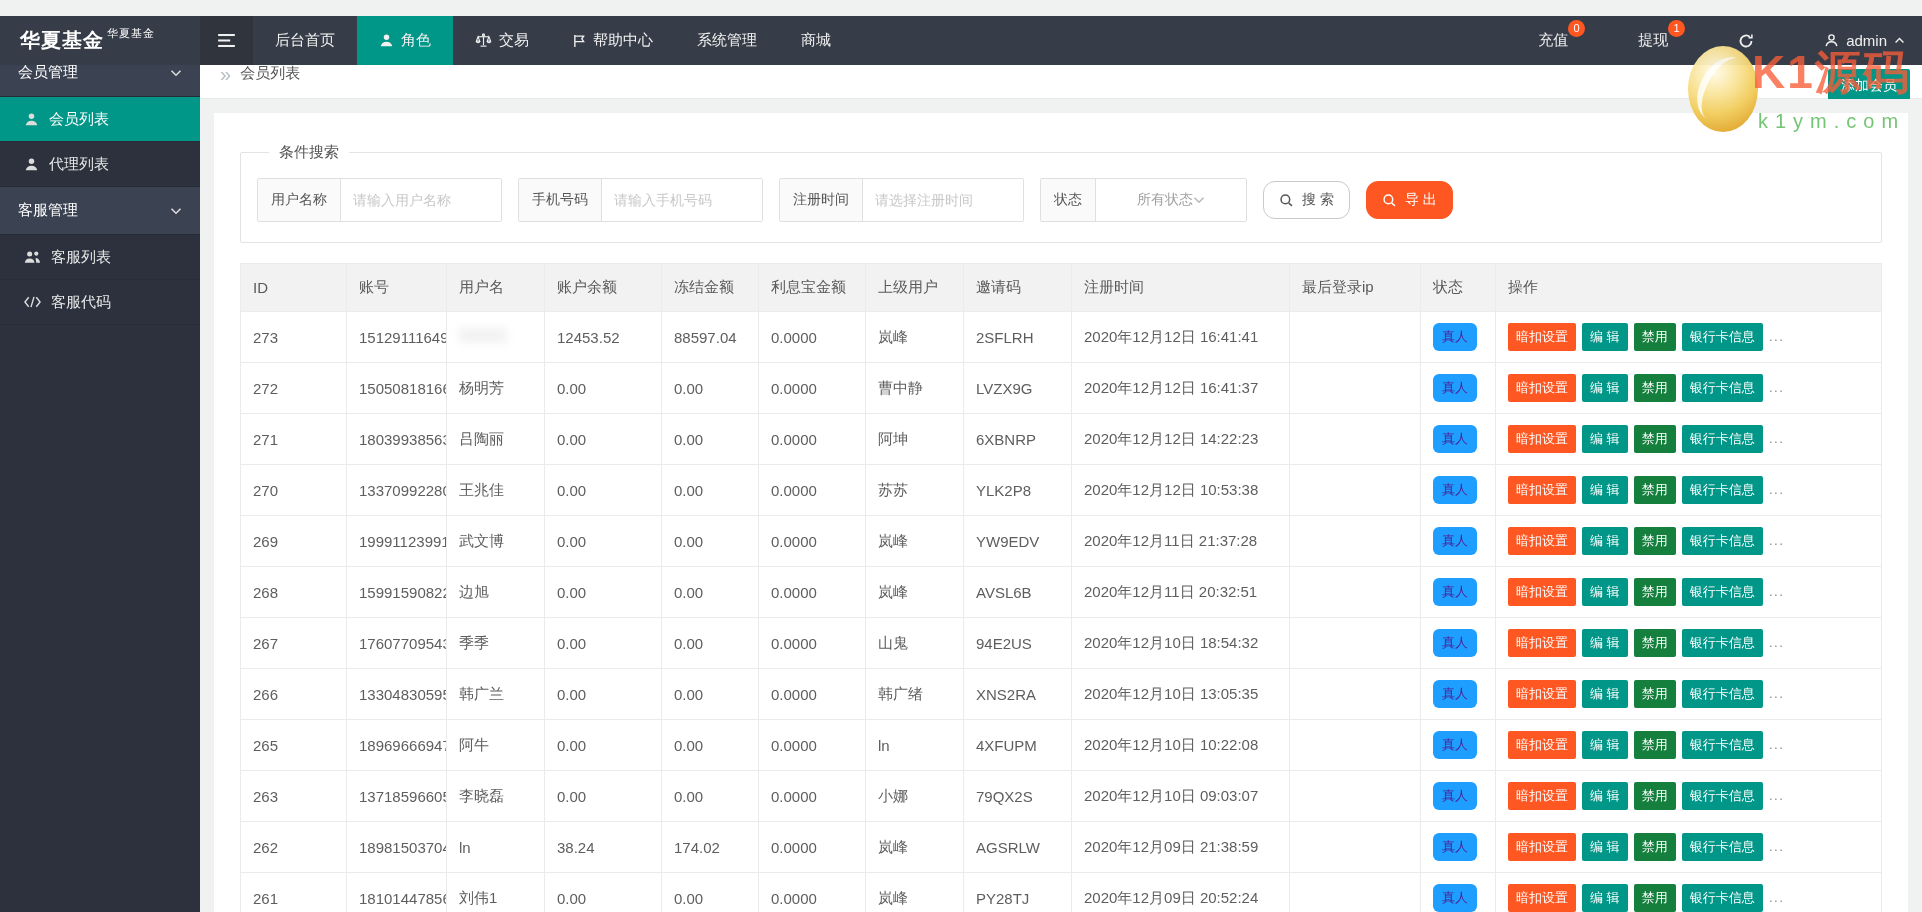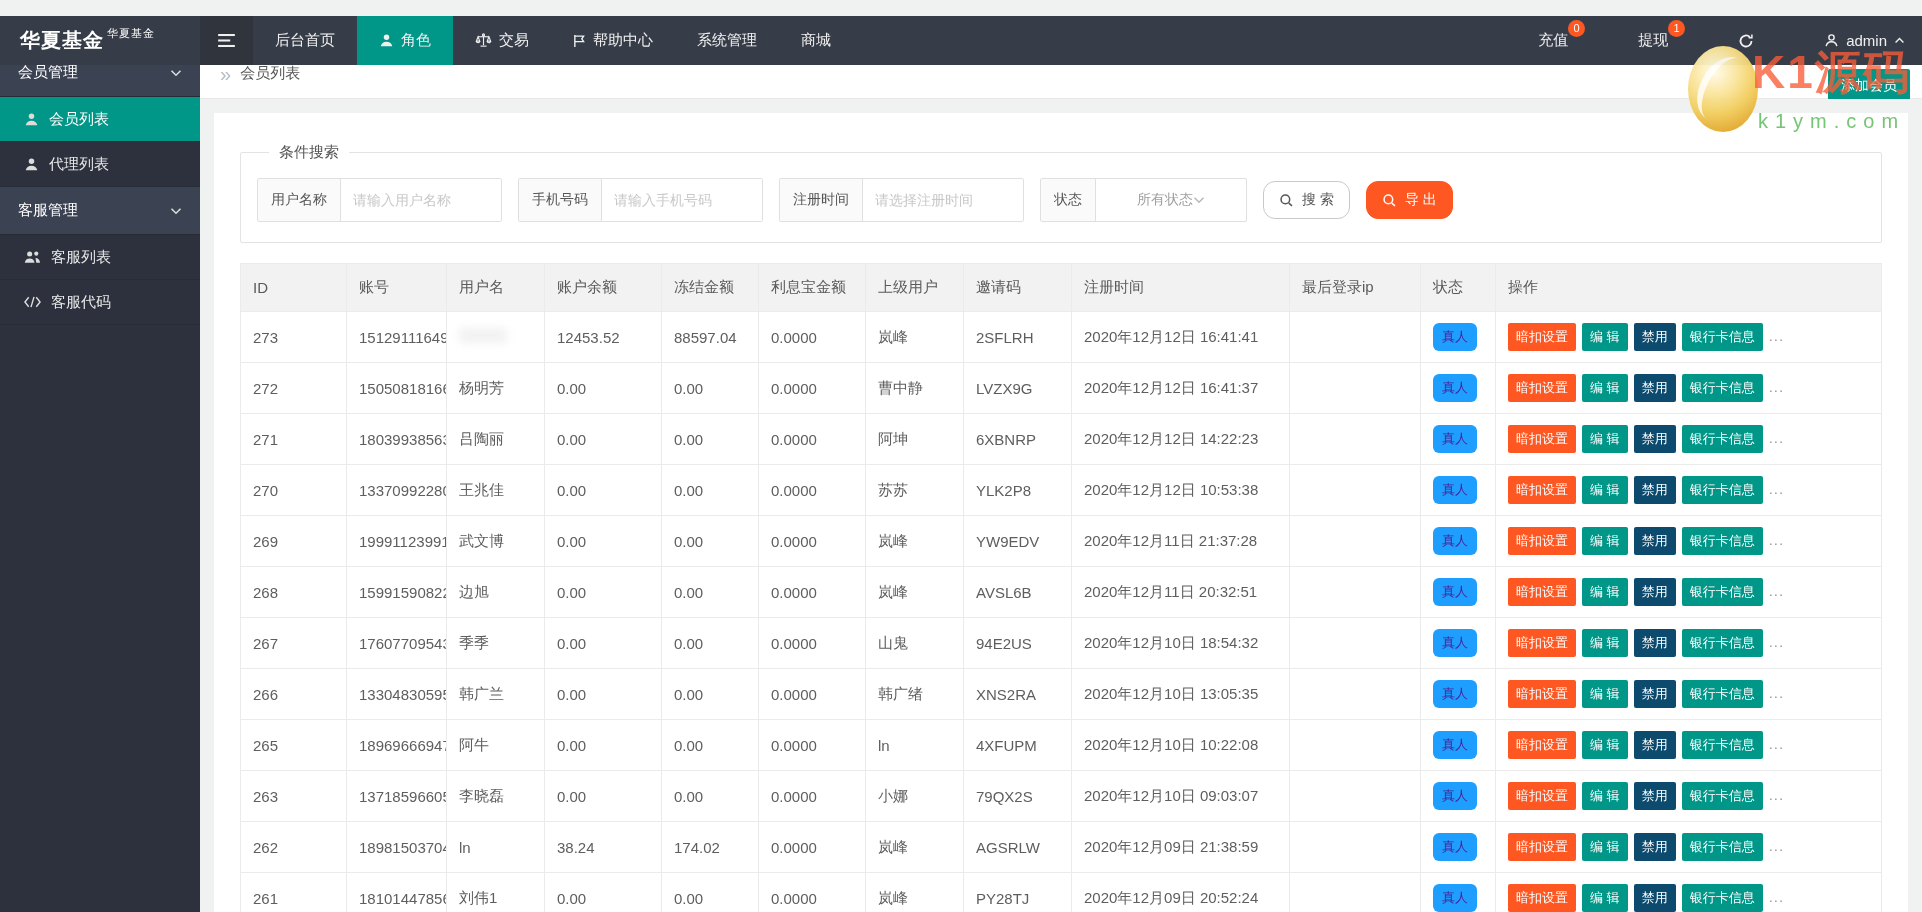--- a/index.html
+++ b/index.html
@@ -74,21 +74,21 @@
                            font-size:15px; color:#5e5e5e; font-weight:normal;
                            overflow:hidden; white-space:nowrap; }
   .member thead th { background:#f2f2f2; height:48px; color:#5a5a5a; }
   .member tbody td { height:51px; background:#fff; }
   .status-badge { display:inline-block; background:#1e9fff; color:#4c1d95; font-size:13px;
                   padding:5px 9px; border-radius:6px; cursor:pointer; }
   .abtn { display:inline-block; color:#fff; font-size:13px; padding:5px 8px; border-radius:2px;
           margin-right:6px; cursor:pointer; white-space:nowrap; }
   .abtn.orange { background:#ff5722; }
   .abtn.teal { background:#009688; }
-  .abtn.red { background:#0c4a6e; }
+  .abtn.red { background:#15803d; }
   .more { color:#999; cursor:pointer; letter-spacing:1px; }
   .smudge { display:inline-block; width:48px; height:15px; background:#e7e7e7;
             filter:blur(4px); opacity:.55; border-radius:3px; }
 
   
   .watermark { position:absolute; left:1688px; top:38px; width:234px; height:105px;
                z-index:60; pointer-events:none; }
   .wm-sphere { position:absolute; left:0; top:8px; width:70px; height:86px; border-radius:50%;
                background:radial-gradient(circle at 38% 30%, #fffbe9 0%, #fbe9a8 26%, #f3cf60 55%, #e2a92e 82%, #cf8f1a 100%);
                opacity:.96; }

